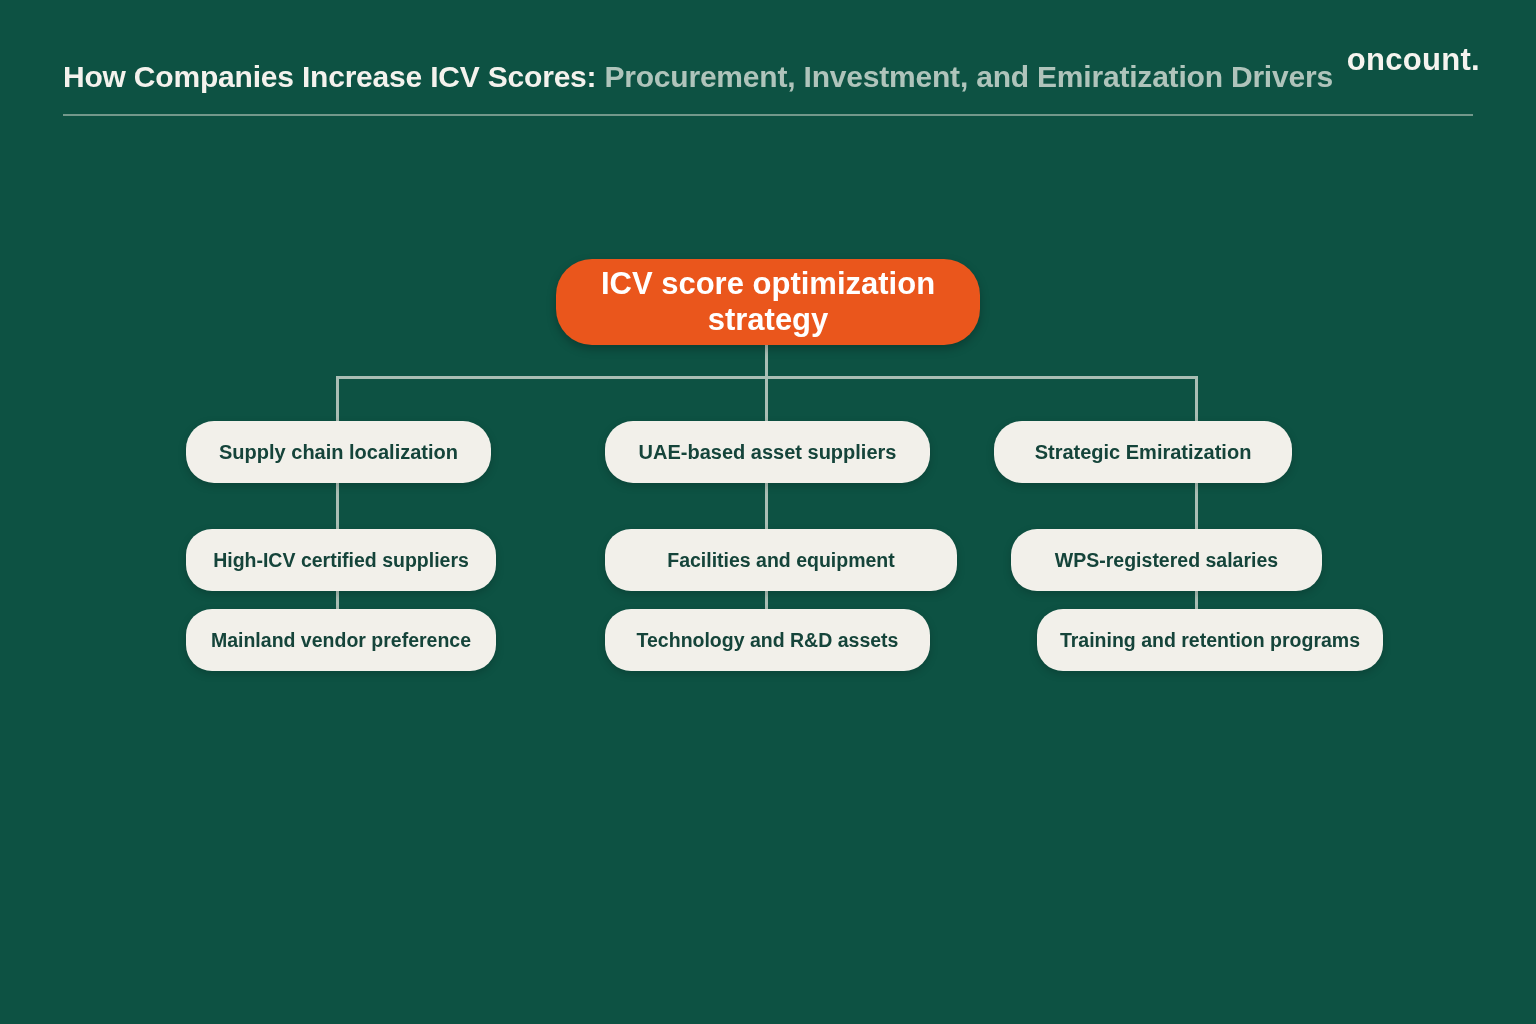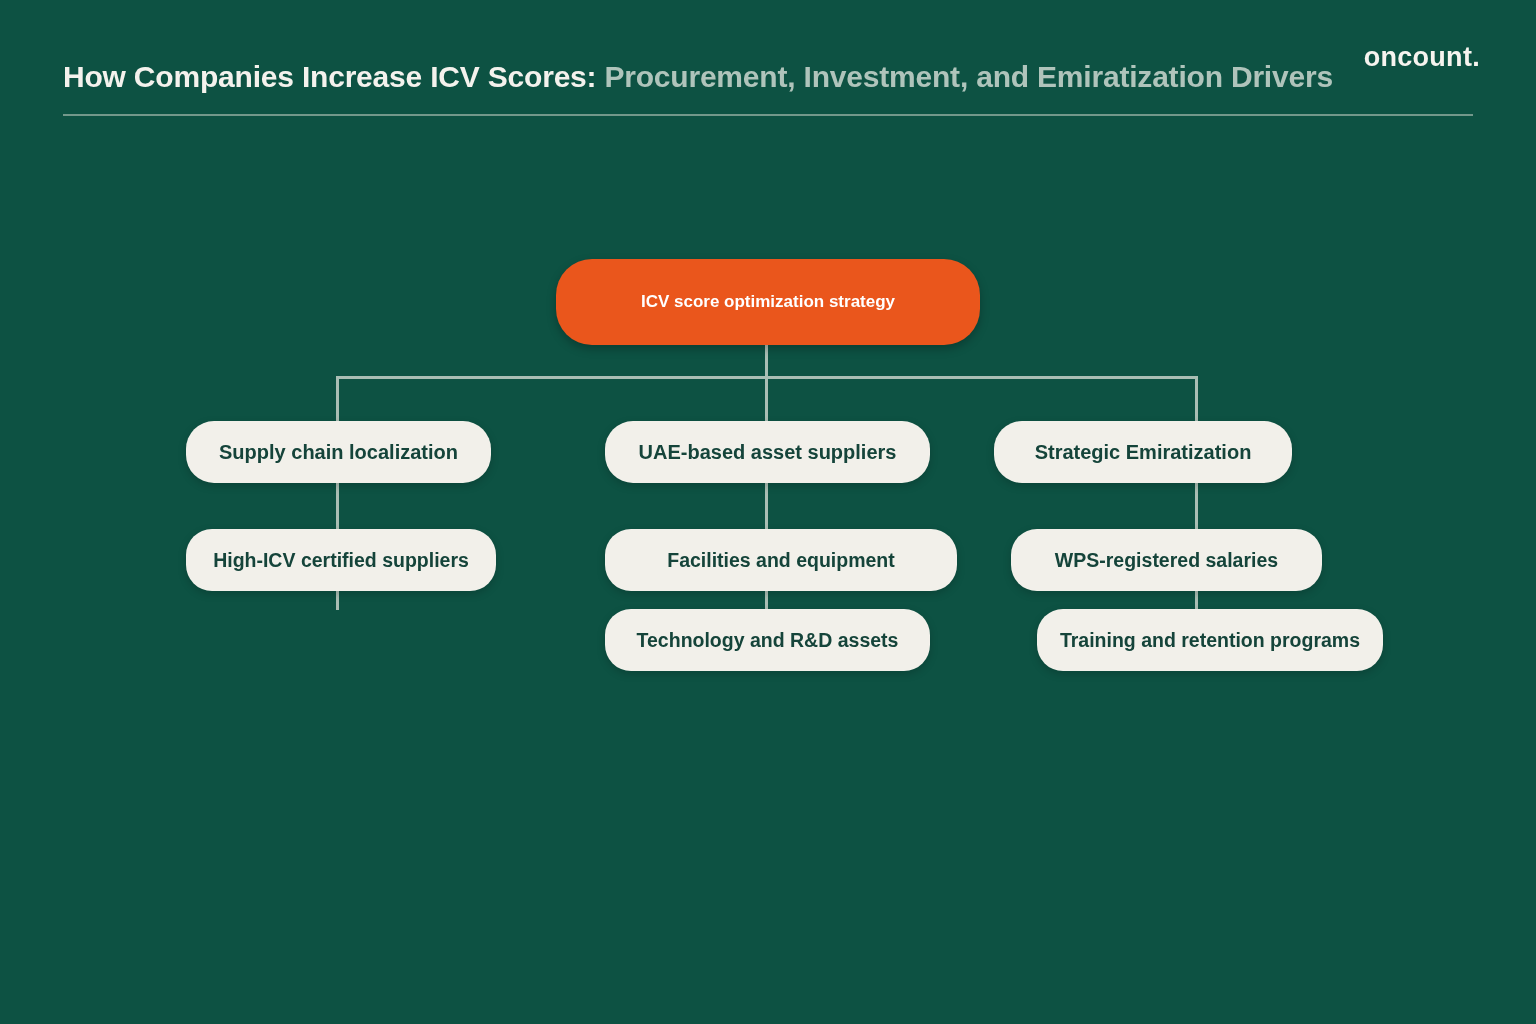--- a/index.html
+++ b/index.html
@@ -36,21 +36,21 @@
     color: var(--title-primary);
   }
   .page-title .sec {
     color: var(--title-secondary);
     margin-left: 8px;
   }
   .brand-logo {
     position: absolute;
     right: 56px;
     top: 42px;
-    font-size: 27px;
+    font-size: 31px;
     font-weight: 700;
     letter-spacing: 0.3px;
     color: var(--logo);
   }
   .title-rule {
     position: absolute;
     left: 63px;
     top: 114px;
     width: 1410px;
     height: 2px;
@@ -71,21 +71,21 @@
     align-items: center;
     justify-content: center;
     font-weight: 700;
     text-align: center;
     box-shadow: 0 3px 8px rgba(0,0,0,0.18);
   }
   .box.root {
     left: 556px; top: 259px; width: 424px; height: 86px;
     background: var(--accent-orange);
     color: #FFFFFF;
-    font-size: 17px;
+    font-size: 31px;
     border-radius: 36px;
     box-shadow: 0 4px 10px rgba(0,0,0,0.25);
   }
   .header-box { font-size: 20px; border-radius: 28px; }
   .child-box  { font-size: 19.5px; border-radius: 26px; }
 
   .b-c1h { left: 186px;  top: 421px; width: 305px; }
   .b-c2h { left: 605px;  top: 421px; width: 325px; }
   .b-c3h { left: 994px; top: 421px; width: 298px; }
 
@@ -130,20 +130,23 @@
   <div class="box header-box b-c2h">
       <span>UAE-based asset suppliers</span>
     </div>
   <div class="box header-box b-c3h">
       <span>Strategic Emiratization</span>
     </div>
 
   <div class="box child-box b-c1r2">
       <span>High-ICV certified suppliers</span>
     </div>
+  <div class="box child-box b-c1r3">
+      <span>Mainland vendor preference</span>
+    </div>
 
   <div class="box child-box b-c2r2">
       <span>Facilities and equipment</span>
     </div>
   <div class="box child-box b-c2r3">
       <span>Technology and R&amp;D assets</span>
     </div>
 
   <div class="box child-box b-c3r2">
       <span>WPS-registered salaries</span>

